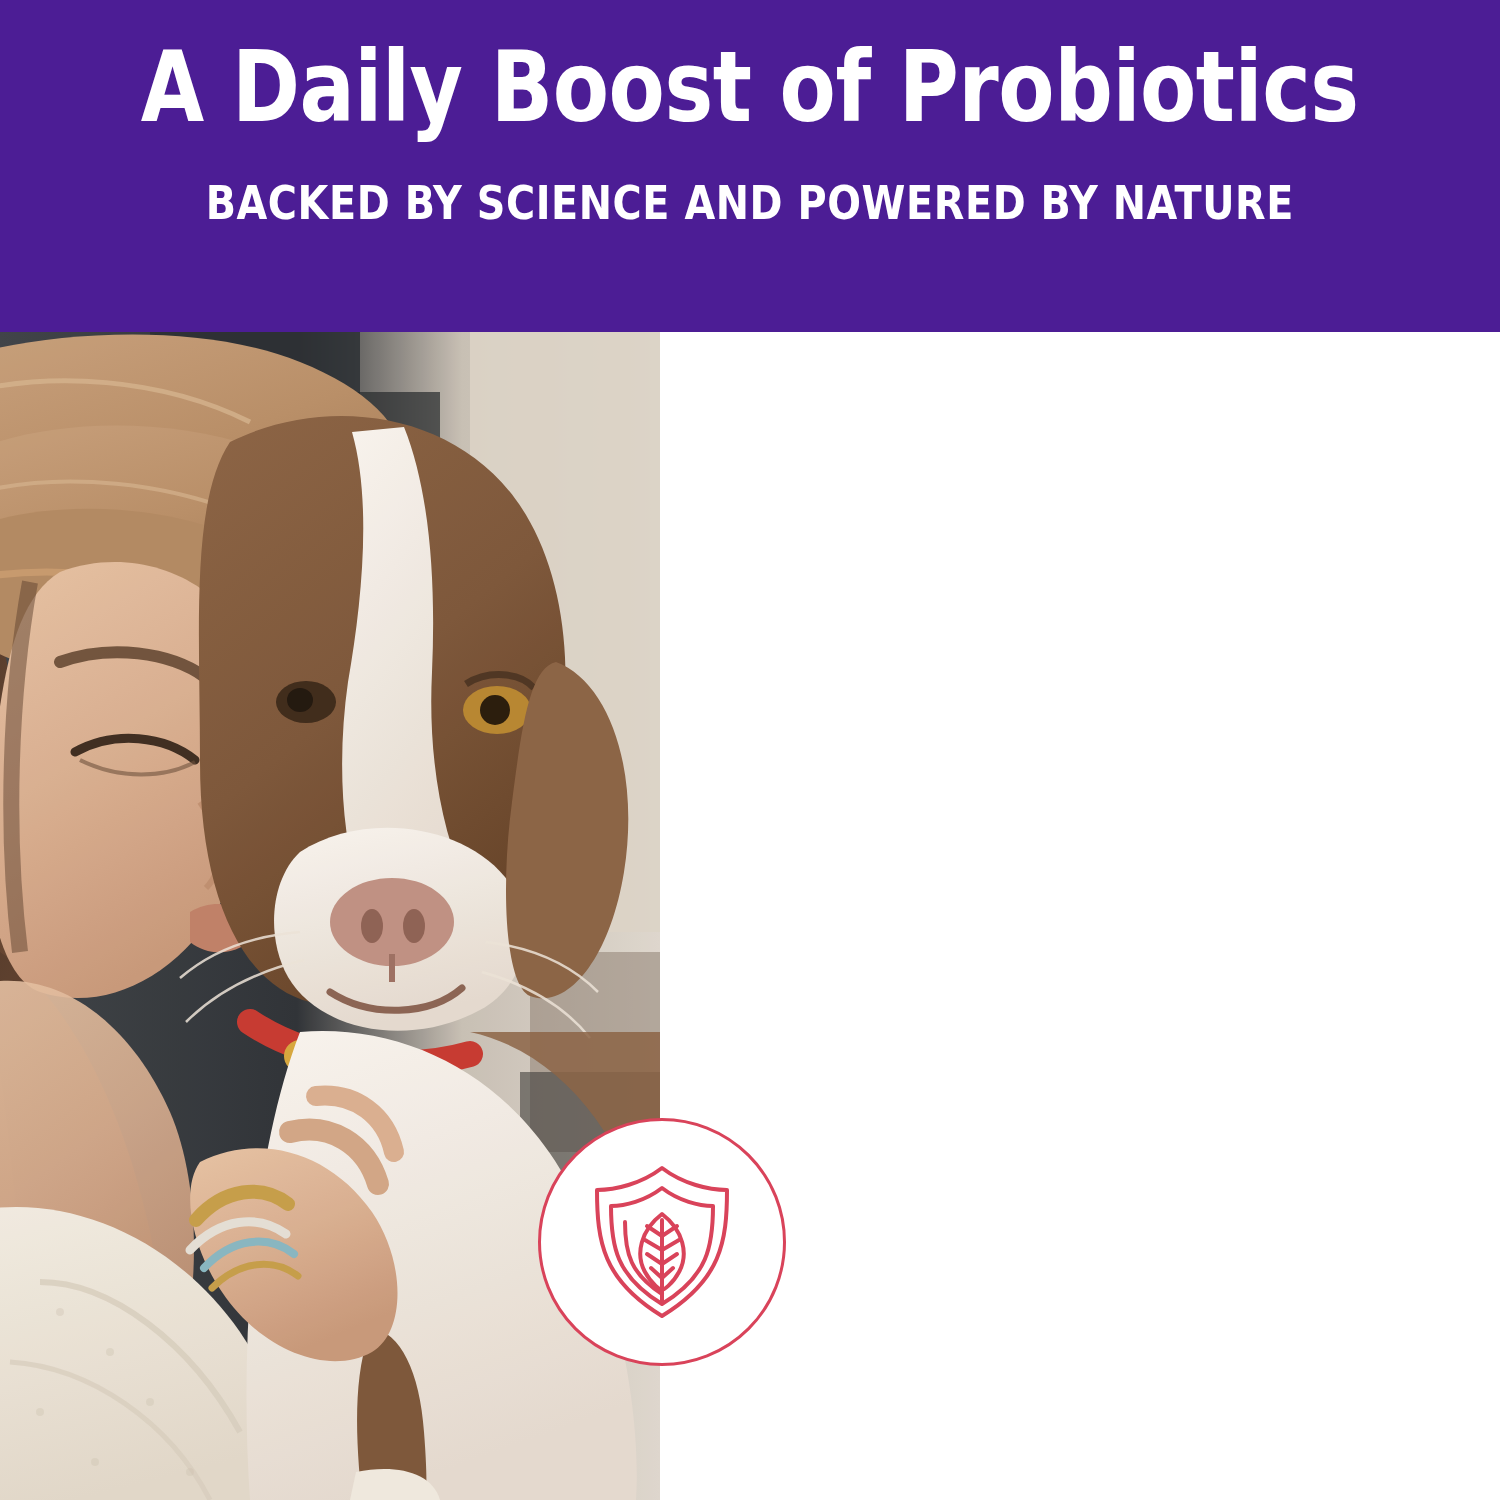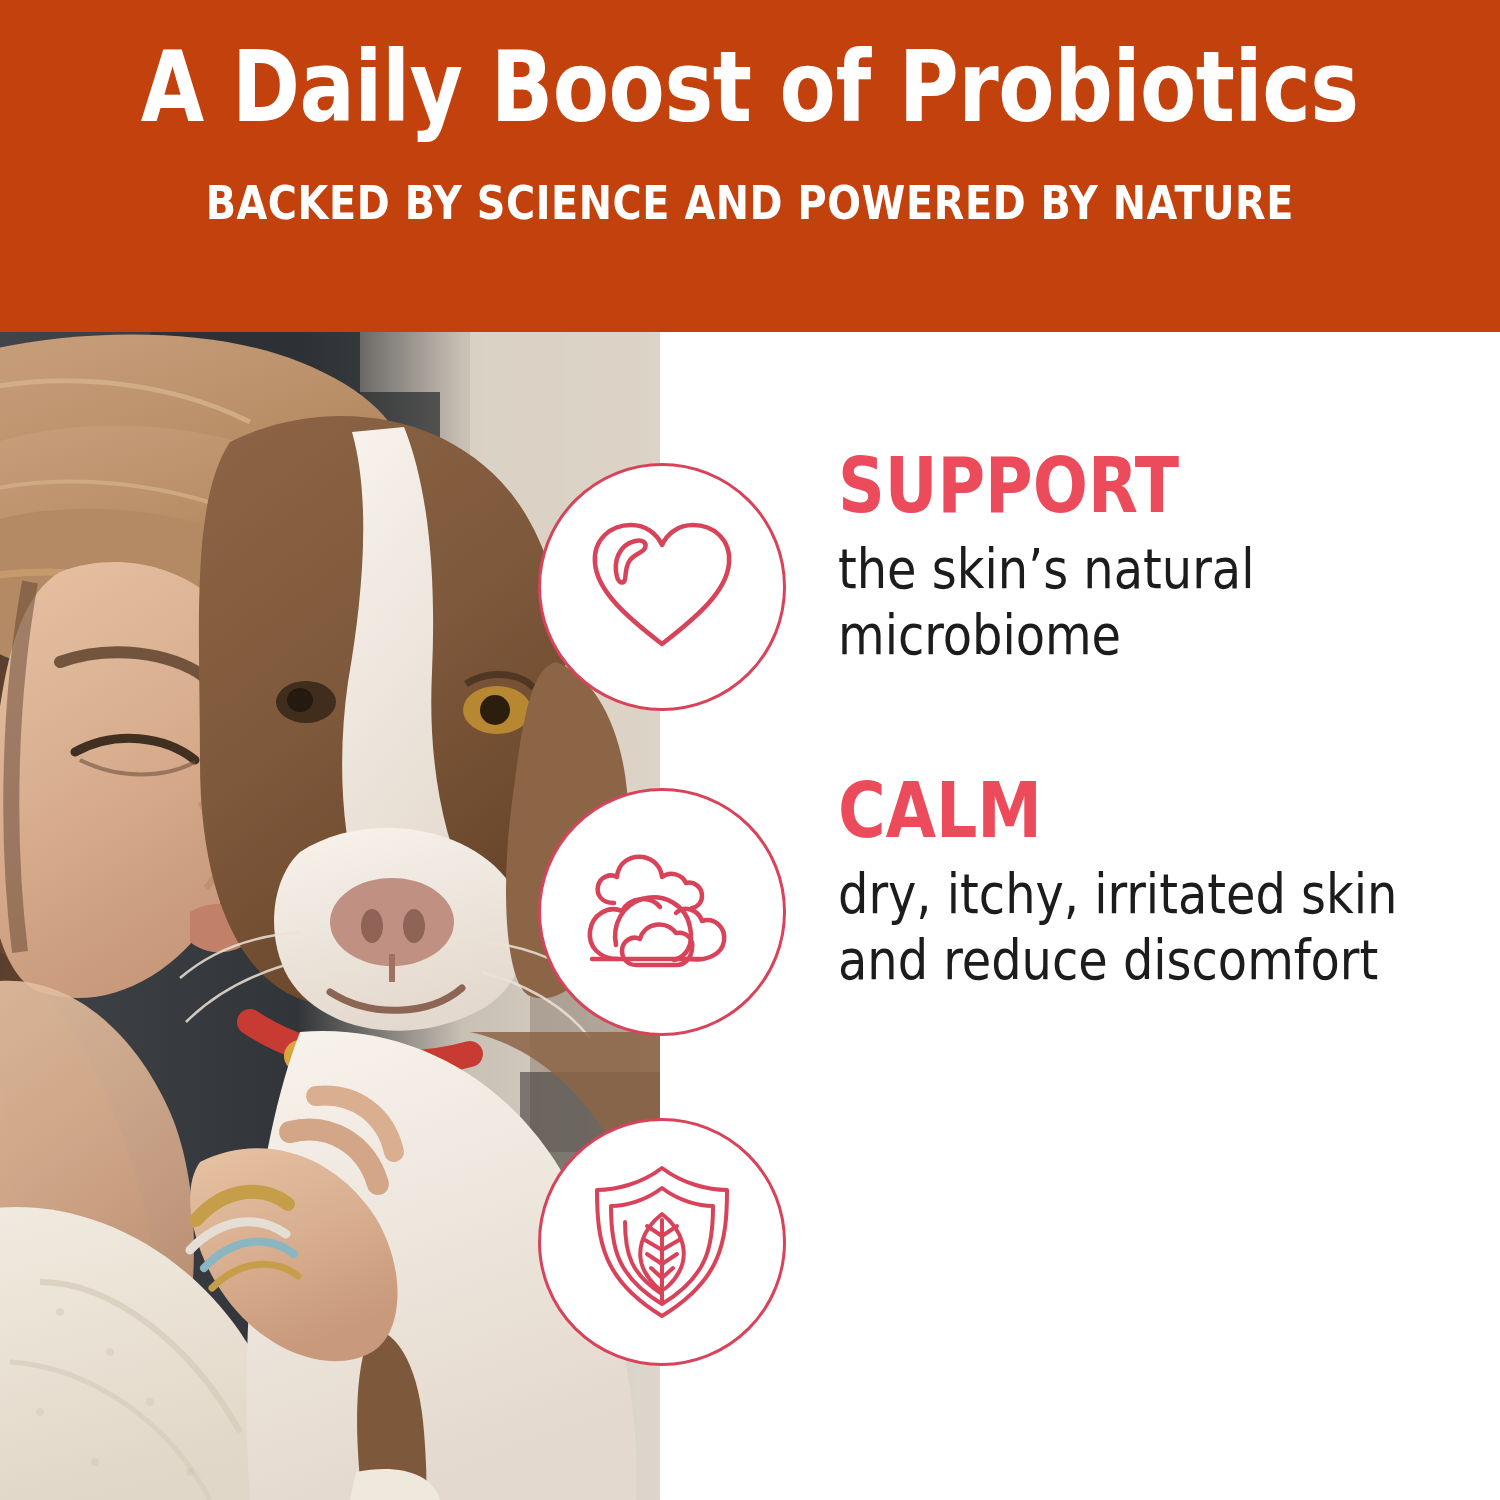--- a/index.html
+++ b/index.html
@@ -18,21 +18,21 @@
     overflow: hidden;
     background: #ffffff;
   }
 
   
   .header-band {
     position: absolute;
     left: 0; top: 0;
     width: 1500px;
     height: 332px;
-    background: #c2410c;
+    background: #4c1d95;
     display: flex;
     flex-direction: column;
     align-items: center;
     justify-content: flex-start;
   }
   .header-title {
     margin-top: 38px;
     color: #ffffff;
     font-family: "Liberation Sans Narrow", "DejaVu Sans Condensed", "Liberation Sans", sans-serif;
     font-weight: 700;
@@ -272,60 +272,21 @@
       <path d="M190 918 C 220 886, 258 882, 286 902" stroke="#e6e2da" stroke-width="9" fill="none" stroke-linecap="round"></path>
       <path d="M204 936 C 232 906, 268 902, 294 922" stroke="#86b8c4" stroke-width="8" fill="none" stroke-linecap="round"></path>
       <path d="M212 956 C 240 928, 274 926, 298 944" stroke="#c79f48" stroke-width="7" fill="none" stroke-linecap="round"></path>
 
       <rect x="0" y="0" width="660" height="1168" fill="#c9a07a" opacity="0.05"></rect>
     </svg>
   </div>
 
   <div class="content-panel">
 
-    <div class="benefit-row r1">
-      <div class="icon-circle">
-        <svg width="150" height="140" viewBox="0 0 150 140" fill="none" stroke="#d9435a" stroke-width="4.5" stroke-linecap="round" stroke-linejoin="round">
-          <path d="M75 127 C 40 100, 10 74, 8 46 C 6 22, 24 8, 44 8 C 59 8, 70 17, 75 28 C 80 17, 91 8, 106 8 C 126 8, 144 22, 142 46 C 140 74, 110 100, 75 127 Z"></path>
-          <path d="M30 60 C 26 44, 32 28, 48 24 C 56 22, 60 26, 58 31 C 56 36, 48 36, 43 43 C 38 50, 39 58, 38 62 C 37 67, 32 67, 30 60 Z"></path>
-        </svg>
-      </div>
-      <div class="benefit-text">
-        <div class="benefit-title">SUPPORT</div>
-        <div class="benefit-desc">
-          <span class="line">the skin’s natural</span>
-          <span class="line">microbiome</span>
-        </div>
-      </div>
-    </div>
-
-    <div class="benefit-row r2">
-      <div class="icon-circle">
-        <svg width="160" height="130" viewBox="0 0 160 130" fill="none" stroke="#d9435a" stroke-width="4.5" stroke-linecap="round" stroke-linejoin="round">
-
-          <path d="M32 56 C 20 56, 14 48, 16 39 C 18 30, 28 26, 35 30 C 36 16, 48 8, 61 10 C 72 12, 79 20, 80 30 C 88 24, 100 27, 104 36 C 112 34, 120 40, 120 49 C 120 55, 116 60, 110 61"></path>
-
-          <path d="M34 98 C 30 78, 40 58, 60 52 C 82 46, 104 58, 108 80 C 112 98, 104 110, 92 113"></path>
-
-          <path d="M36 112 C 18 112, 6 100, 8 84 C 10 68, 26 58, 40 64 C 48 50, 68 48, 78 60"></path>
-          <path d="M10 112 L 118 112"></path>
-
-          <path d="M108 112 C 124 114, 140 108, 142 94 C 144 80, 132 70, 120 74 C 116 62, 102 58, 94 66"></path>
-
-          <path d="M54 118 C 46 118, 40 112, 40 104 C 40 94, 50 88, 58 92 C 62 76, 84 72, 94 86 C 104 84, 112 92, 110 102 C 109 112, 102 118, 94 118 Z"></path>
-        </svg>
-      </div>
-      <div class="benefit-text">
-        <div class="benefit-title">CALM</div>
-        <div class="benefit-desc">
-          <span class="line">dry, itchy, irritated skin</span>
-          <span class="line">and reduce discomfort</span>
-        </div>
-      </div>
-    </div>
+
 
     <div class="benefit-row r3">
       <div class="icon-circle">
         <svg width="150" height="160" viewBox="0 0 150 160" fill="none" stroke="#d9435a" stroke-width="4" stroke-linecap="round" stroke-linejoin="round">
 
           <path d="M75 6 C 96 22, 122 28, 140 28 C 140 80, 134 118, 75 154 C 16 118, 10 80, 10 28 C 28 28, 54 22, 75 6 Z"></path>
 
           <path d="M75 26 C 92 39, 112 44, 126 44 C 126 84, 121 114, 75 142 C 29 114, 24 84, 24 44 C 38 44, 58 39, 75 26 Z"></path>
 
           <path d="M38 60 C 38 92, 44 112, 75 132"></path>

